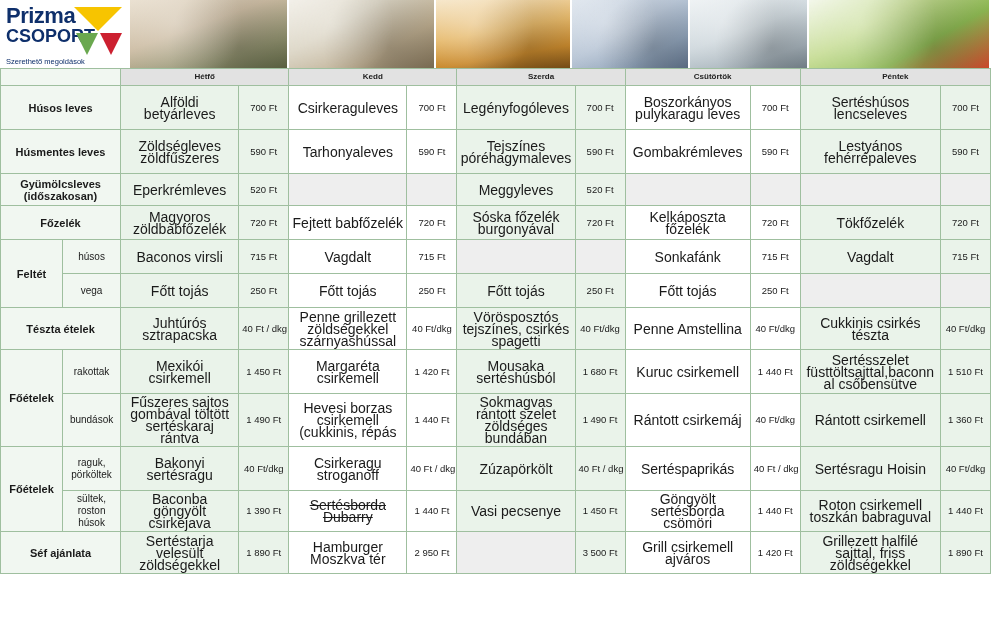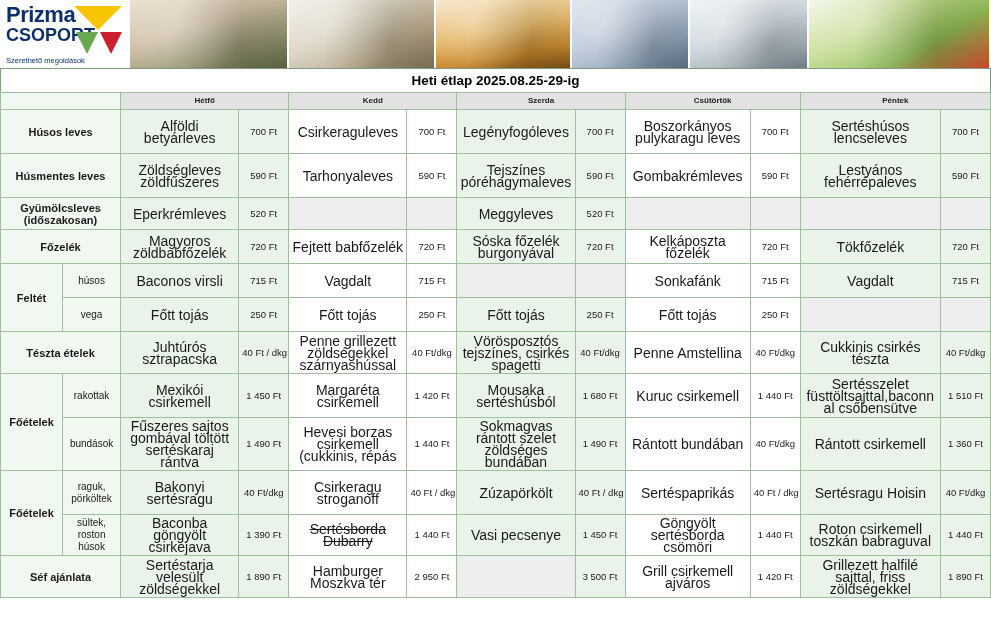--- a/index.html
+++ b/index.html
@@ -16,21 +16,21 @@
     height: 642px;
     background: #ffffff;
   }
 
   
   .banner {
     position: relative;
     height: 68px;
     width: 991px;
     display: flex;
-    align-items: flex-start;
+    align-items: center;
   }
   .logo-box {
     width: 128px;
     flex: 0 0 128px;
     background: #ffffff;
     position: relative;
     padding: 4px 6px 2px 6px;
   }
   .logo-title {
     font-size: 22px;
@@ -168,21 +168,20 @@
     <div class="photos">
       <div class="photo p1"></div>
       <div class="photo p2"></div>
       <div class="photo p3"></div>
       <div class="photo p4"></div>
       <div class="photo p5"></div>
       <div class="photo p6"></div>
     </div>
   </div>
 
-  <div class="title-bar">Heti étlap 2025.08.25-29-ig</div>
 
   <table class="menu">
     <colgroup>
       <col style="width:62px">
         <col style="width:58px">
       <col style="width:118px">
         <col style="width:50px">
       <col style="width:118px">
         <col style="width:50px">
       <col style="width:118px">
@@ -310,21 +309,21 @@
           <td class="price green">1 510 Ft</td>
         </tr>
         <tr style="height: 44px;">
           <td class="subhead">bundások</td>
           <td class="dish green">Fűszeres sajtos gombával töltött sertéskaraj rántva</td>
           <td class="price green">1 490 Ft</td>
           <td class="dish white">Hevesi borzas csirkemell (cukkinis, répás</td>
           <td class="price white">1 440 Ft</td>
           <td class="dish green">Sokmagvas rántott szelet zöldséges bundában</td>
           <td class="price green">1 490 Ft</td>
-          <td class="dish white">Rántott bundában</td>
+          <td class="dish white">Rántott csirkemáj</td>
           <td class="price white">40 Ft/dkg</td>
           <td class="dish green">Rántott csirkemell</td>
           <td class="price green">1 360 Ft</td>
         </tr>
         <tr style="height: 44px;">
           <td class="rowhead" rowspan="2">Főételek</td>
           <td class="subhead">raguk, pörköltek</td>
           <td class="dish green">Bakonyi sertésragu</td>
           <td class="price green">40 Ft/dkg</td>
           <td class="dish white">Csirkeragu stroganoff</td>

